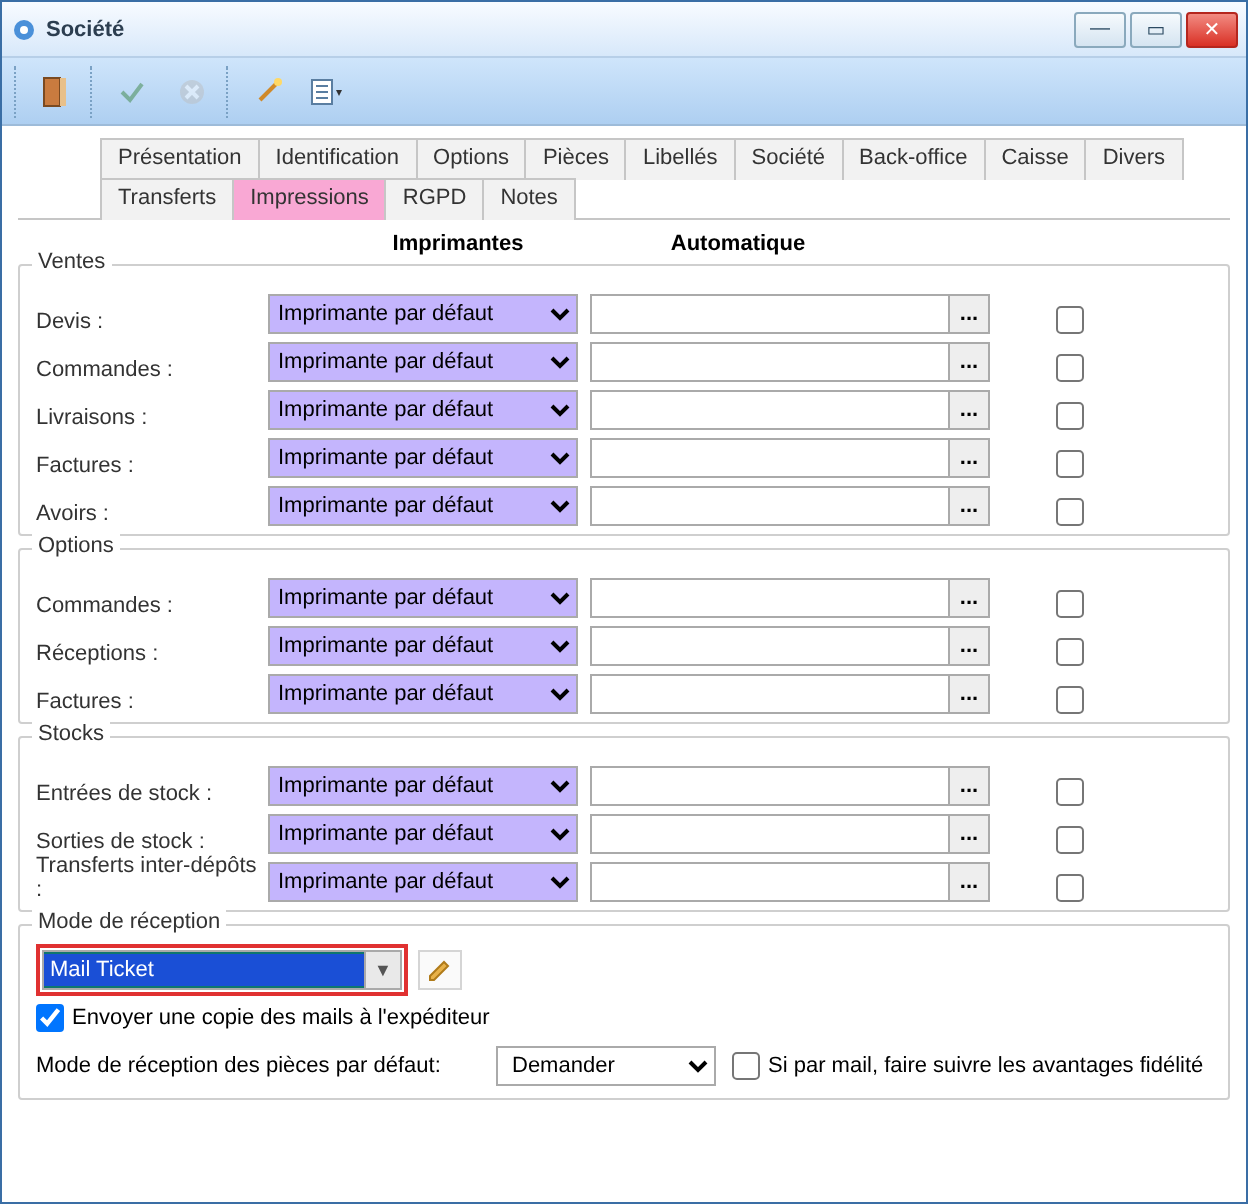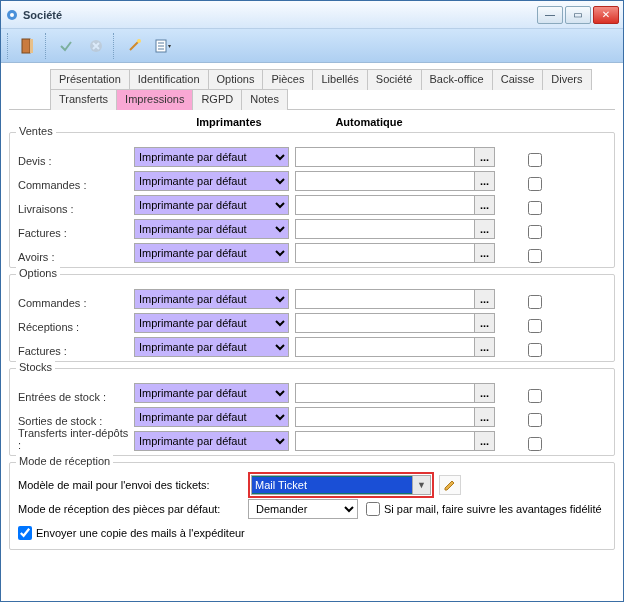--- a/index.html
+++ b/index.html
@@ -239,47 +239,46 @@
               <input type="checkbox" class="chk" style="">
             </div>
           </div>
         </div>
       </div>
 
     <div class="group">
       <span class="group-title">Mode de réception</span>
 
       <div class="mode-row">
-        <span class="mode-label">Modèle de mail pour l'envoi des tickets:</span>
         <div class="highlighted-wrap">
           <div class="mail-select">
             <span class="val">Mail Ticket</span>
             <span class="dd-btn">▼</span>
           </div>
         </div>
         <div class="pencil">
           <svg width="14" height="14">
               <path d="M2 12 L4 12 L11 5 L9 3 L2 10 Z" fill="#e8b24a" stroke="#b07b1a"></path>
             </svg>
         </div>
+      </div>
+
+      <div class="mode-row">
+        <label class="cb-label">
+          <input type="checkbox" class="chk" id="copychk" checked="" style="">
+          <span>Envoyer une copie des mails à l'expéditeur</span>
+        </label>
       </div>
 
       <div class="mode-row">
         <span class="mode-label">Mode de réception des pièces par défaut:</span>
         <select class="mode-select" style="width:110px">
           <option>Demander</option>
         </select>
         <label class="cb-label" style="margin-left:8px">
           <input type="checkbox" class="chk" style="">
           <span>Si par mail, faire suivre les avantages fidélité</span>
         </label>
       </div>
-
-      <div class="mode-row">
-        <label class="cb-label">
-          <input type="checkbox" class="chk" id="copychk" checked="" style="">
-          <span>Envoyer une copie des mails à l'expéditeur</span>
-        </label>
-      </div>
     </div>
 
   </div>
 </div>
 
 </body></html>

